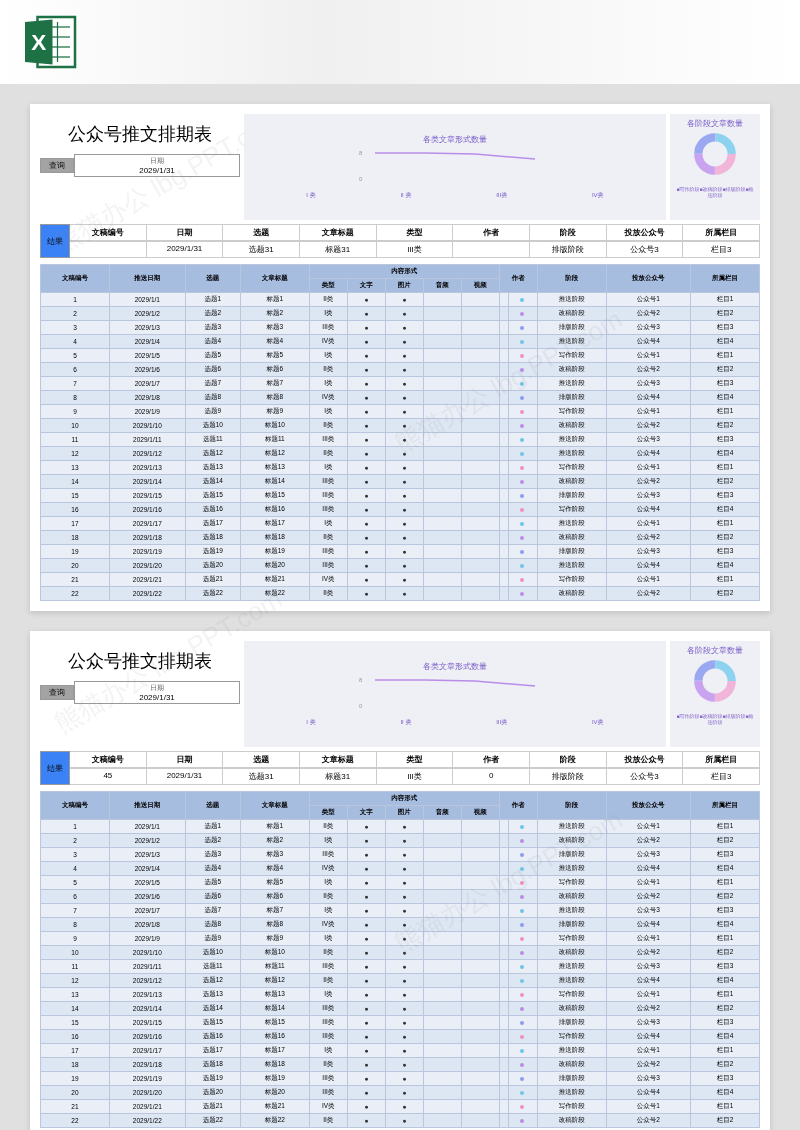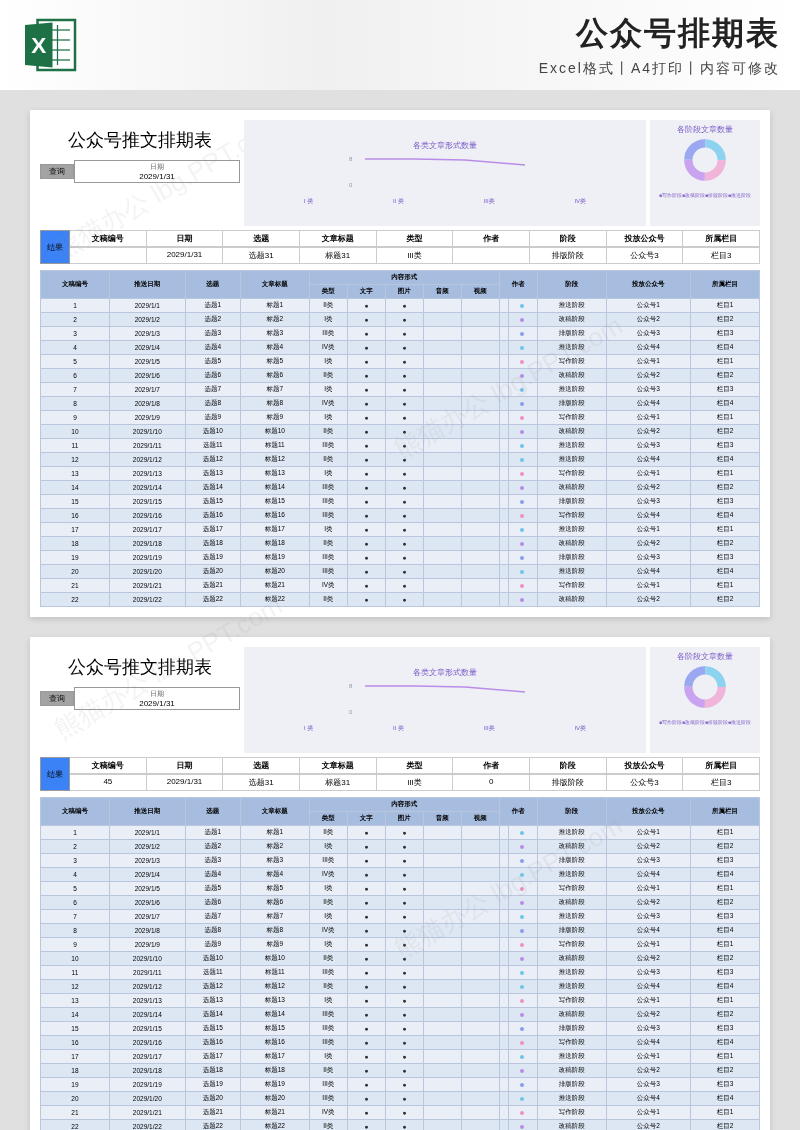--- a/index.html
+++ b/index.html
@@ -15,21 +15,21 @@
 .sheet-top{display:flex;gap:4px;align-items:stretch}
 .title-block{width:200px}
 .sheet-title{font-size:18px;font-weight:400;text-align:center;padding:8px 0}
 .query-box{display:flex;align-items:center;font-size:8px}
 .query-label{background:#a3a3a3;padding:1px 8px;border:1px solid #999}
 .query-val{flex:1;text-align:center;border:1px solid #999;padding:1px}
 .query-date-lbl{font-size:7px;color:#666}
 .query-date{font-size:8px}
 .line-chart{flex:1;background:#eef0f5;padding:20px;position:relative}
 .chart-title{font-size:8px;color:#7a5cc9;text-align:center}
-.donut-chart{width:110px;background:#eef0f5;padding:4px;text-align:center}
+.donut-chart{width:90px;background:#eef0f5;padding:4px;text-align:center}
 .axis-labels{display:flex;justify-content:space-around;font-size:6px;color:#7a5cc9;margin-top:2px}
 .legend{font-size:5px;color:#8866cc;margin-top:3px}
 .result-row{display:flex;font-size:8px;margin-top:4px}
 .result-lbl{background:#3b82f6;padding:4px 6px;border:1px solid #999;display:flex;align-items:center}
 .result-cells{flex:1;display:grid;grid-template-columns:repeat(9,1fr);text-align:center}
 .result-cells>div{border:1px solid #ccc;padding:2px;border-left:none}
 .result-cells .hdr{font-weight:600}
 .data-table{width:100%;border-collapse:collapse;font-size:6.5px;margin-top:6px}
 .data-table th,.data-table td{border:1px solid #b9c6de;padding:2px 1px;text-align:center}
 .data-table th{background:#a7bde0;font-weight:600}
@@ -48,24 +48,20 @@
     <svg viewBox="0 0 48 48">
         <rect x="14" y="4" width="30" height="40" fill="#fff" stroke="#1e7145" stroke-width="2"></rect>
         <line x1="20" y1="12" x2="40" y2="12" stroke="#1e7145"></line>
         <line x1="20" y1="20" x2="40" y2="20" stroke="#1e7145"></line>
         <line x1="20" y1="28" x2="40" y2="28" stroke="#1e7145"></line>
         <line x1="20" y1="36" x2="40" y2="36" stroke="#1e7145"></line>
         <line x1="30" y1="8" x2="30" y2="40" stroke="#1e7145"></line>
         <polygon points="4,8 26,6 26,42 4,40" fill="#1e7145"></polygon>
         <text x="15" y="30" font-size="18" fill="#fff" text-anchor="middle" font-weight="bold">X</text>
       </svg>
-  </div>
-  <div class="banner-text">
-    <div class="banner-title">公众号排期表</div>
-    <div class="banner-sub">Excel格式丨A4打印丨内容可修改</div>
   </div>
 </div>
 
 <div class="page-area">
   <div class="wm" style="top:80px;left:40px">熊猫办公 lbg.PPT.com</div>
   <div class="wm" style="top:280px;left:380px">熊猫办公 lbg.PPT.com</div>
   <div class="wm" style="top:560px;left:40px">熊猫办公 lbg.PPT.com</div>
   <div class="wm" style="top:780px;left:380px">熊猫办公 lbg.PPT.com</div>
 
   <div id="sheets">

